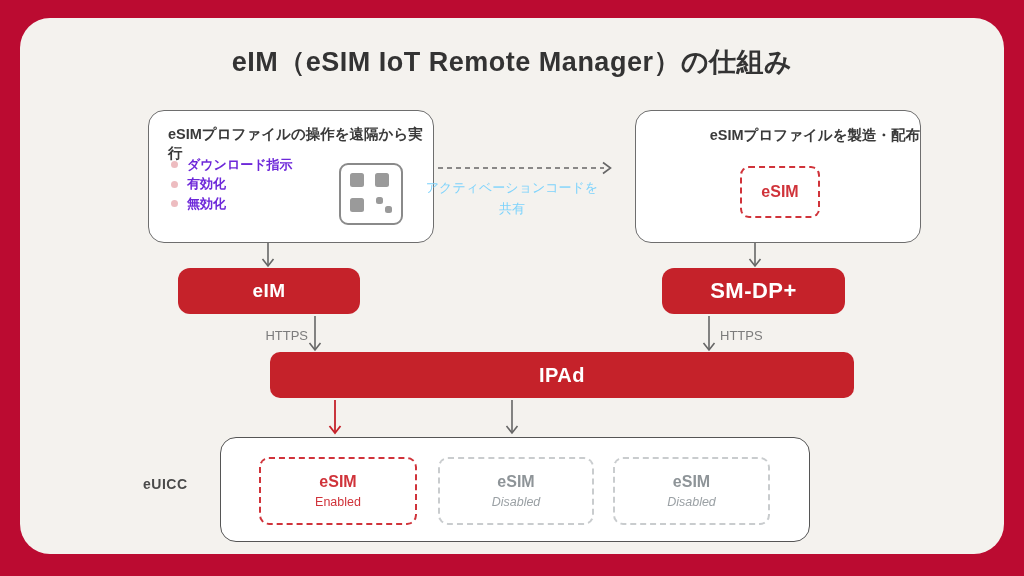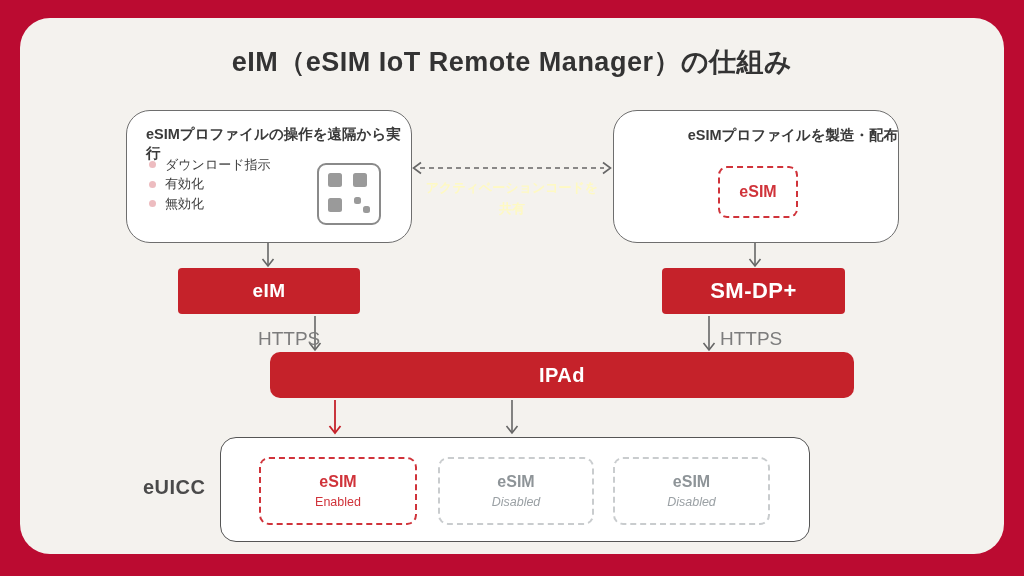--- a/index.html
+++ b/index.html
@@ -12,59 +12,59 @@
     position:absolute;left:20px;top:18px;width:984px;height:536px;
     background:#f4f2ee;border-radius:30px;
   }
   .stage{position:absolute;left:0;top:0;width:1024px;height:576px;}
   .abs{position:absolute;}
   .title{
     left:0;top:44px;width:1024px;text-align:center;
     font-size:27px;font-weight:700;color:#333;letter-spacing:.5px;
   }
   .card{
-    background:#fff;border:1.5px solid #6e6e6e;border-radius:24px;
+    background:#fff;border:1.5px solid #6e6e6e;border-radius:16px;margin-left:22px;
   }
   .card-left{left:126px;top:110px;width:284px;height:131px;}
   .card-right{left:613px;top:110px;width:284px;height:131px;}
   .card-title{font-size:14.5px;font-weight:700;color:#3a3a3a;}
   .card-left .card-title{position:absolute;left:19px;top:14px;}
   .card-right .card-title{position:absolute;left:0;top:15px;width:100%;text-align:right;}
   .bullets{position:absolute;left:22px;top:44px;margin:0;padding:0;list-style:none;}
-  .bullets li{display:flex;align-items:center;height:19.5px;font-size:13px;color:#404040;}
+  .bullets li{display:flex;align-items:center;height:19.5px;font-size:13px;color:#6d28d9;font-weight:bold;}
   .dot{width:7px;height:7px;border-radius:50%;background:#edbcc0;margin-right:9px;flex:0 0 auto;}
   .qr{position:absolute;left:190px;top:52px;width:60px;height:58px;
       border:2px solid #8a8a8a;border-radius:9px;background:#fff;}
   .qr i{position:absolute;background:#9a9a9a;border-radius:2.5px;}
   .qr .q1{left:9px;top:8px;width:14px;height:14px;}
   .qr .q2{left:34px;top:8px;width:14px;height:14px;}
   .qr .q3{left:9px;top:33px;width:14px;height:14px;}
   .qr .q4{left:35px;top:32px;width:7px;height:7px;}
   .qr .q5{left:44px;top:41px;width:7px;height:7px;}
   .chip-red{
     position:absolute;left:104px;top:55px;width:76px;height:48px;
     border:2px dashed #d0333a;border-radius:9px;
     display:flex;align-items:center;justify-content:center;
     font-size:16px;font-weight:700;color:#d0333a;background:#fff;
   }
   .node{
-    background:#c5222a;border-radius:4px;color:#fff;font-weight:700;
+    background:#c5222a;border-radius:12px;color:#fff;font-weight:700;
     display:flex;align-items:center;justify-content:center;letter-spacing:.5px;
   }
   .node-eim{left:178px;top:268px;width:182px;height:46px;font-size:19px;}
   .node-smdp{left:662px;top:268px;width:183px;height:46px;font-size:22px;}
   .node-ipad{left:270px;top:352px;width:584px;height:46px;font-size:20px;border-radius:10px;}
-  .https{font-size:19px;color:#7c7c7c;}
+  .https{font-size:13px;color:#7c7c7c;}
   .https-left{left:258px;top:328px;width:50px;text-align:right;}
   .https-right{left:720px;top:328px;}
   .activation{
     left:402px;top:177px;width:220px;text-align:center;
-    font-size:13px;color:#fef9c3;line-height:21px;font-weight:bold;
+    font-size:13px;color:#7dd3fc;line-height:21px;
   }
-  .euicc-label{left:143px;top:476px;font-size:20px;font-weight:700;color:#4a4a4a;letter-spacing:.5px;}
+  .euicc-label{left:143px;top:476px;font-size:14px;font-weight:700;color:#4a4a4a;letter-spacing:.5px;}
   .euicc-box{
     left:220px;top:437px;width:588px;height:103px;background:#fff;
     border:1.5px solid #555;border-radius:16px;
   }
   .profile{
     position:absolute;top:19px;height:64px;border-radius:10px;
     display:flex;flex-direction:column;align-items:center;justify-content:center;gap:4px;
     background:#fff;
   }
   .profile .pname{font-size:16px;font-weight:700;}

